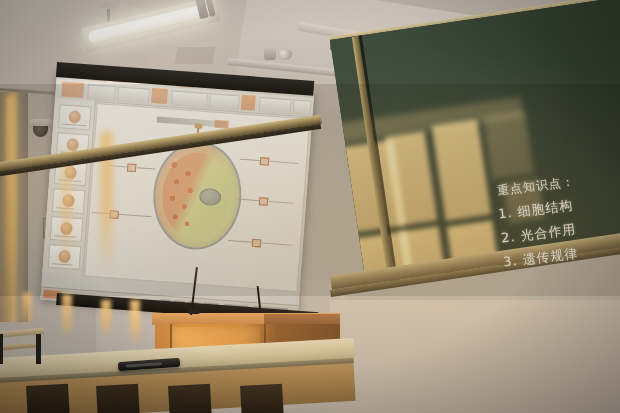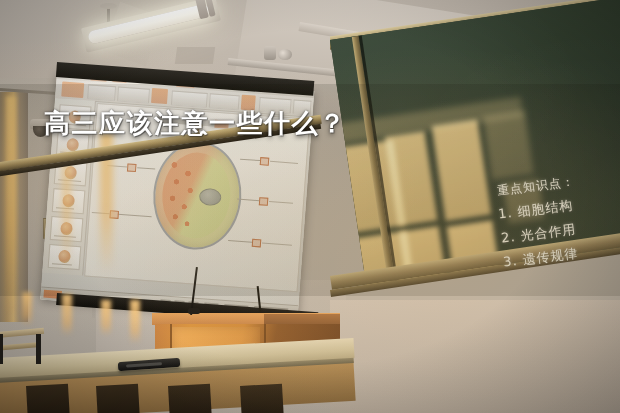--- a/index.html
+++ b/index.html
@@ -708,15 +708,14 @@
   <div class="desk-top"></div>
 
   <div class="remote">
       <b></b>
     </div>
 
   <div class="band"></div>
   <div class="tone"></div>
   <div class="vignette"></div>
 
-  <div class="title">高三应该注意一些什么？</div>
 
 </div>
 
 </body></html>

